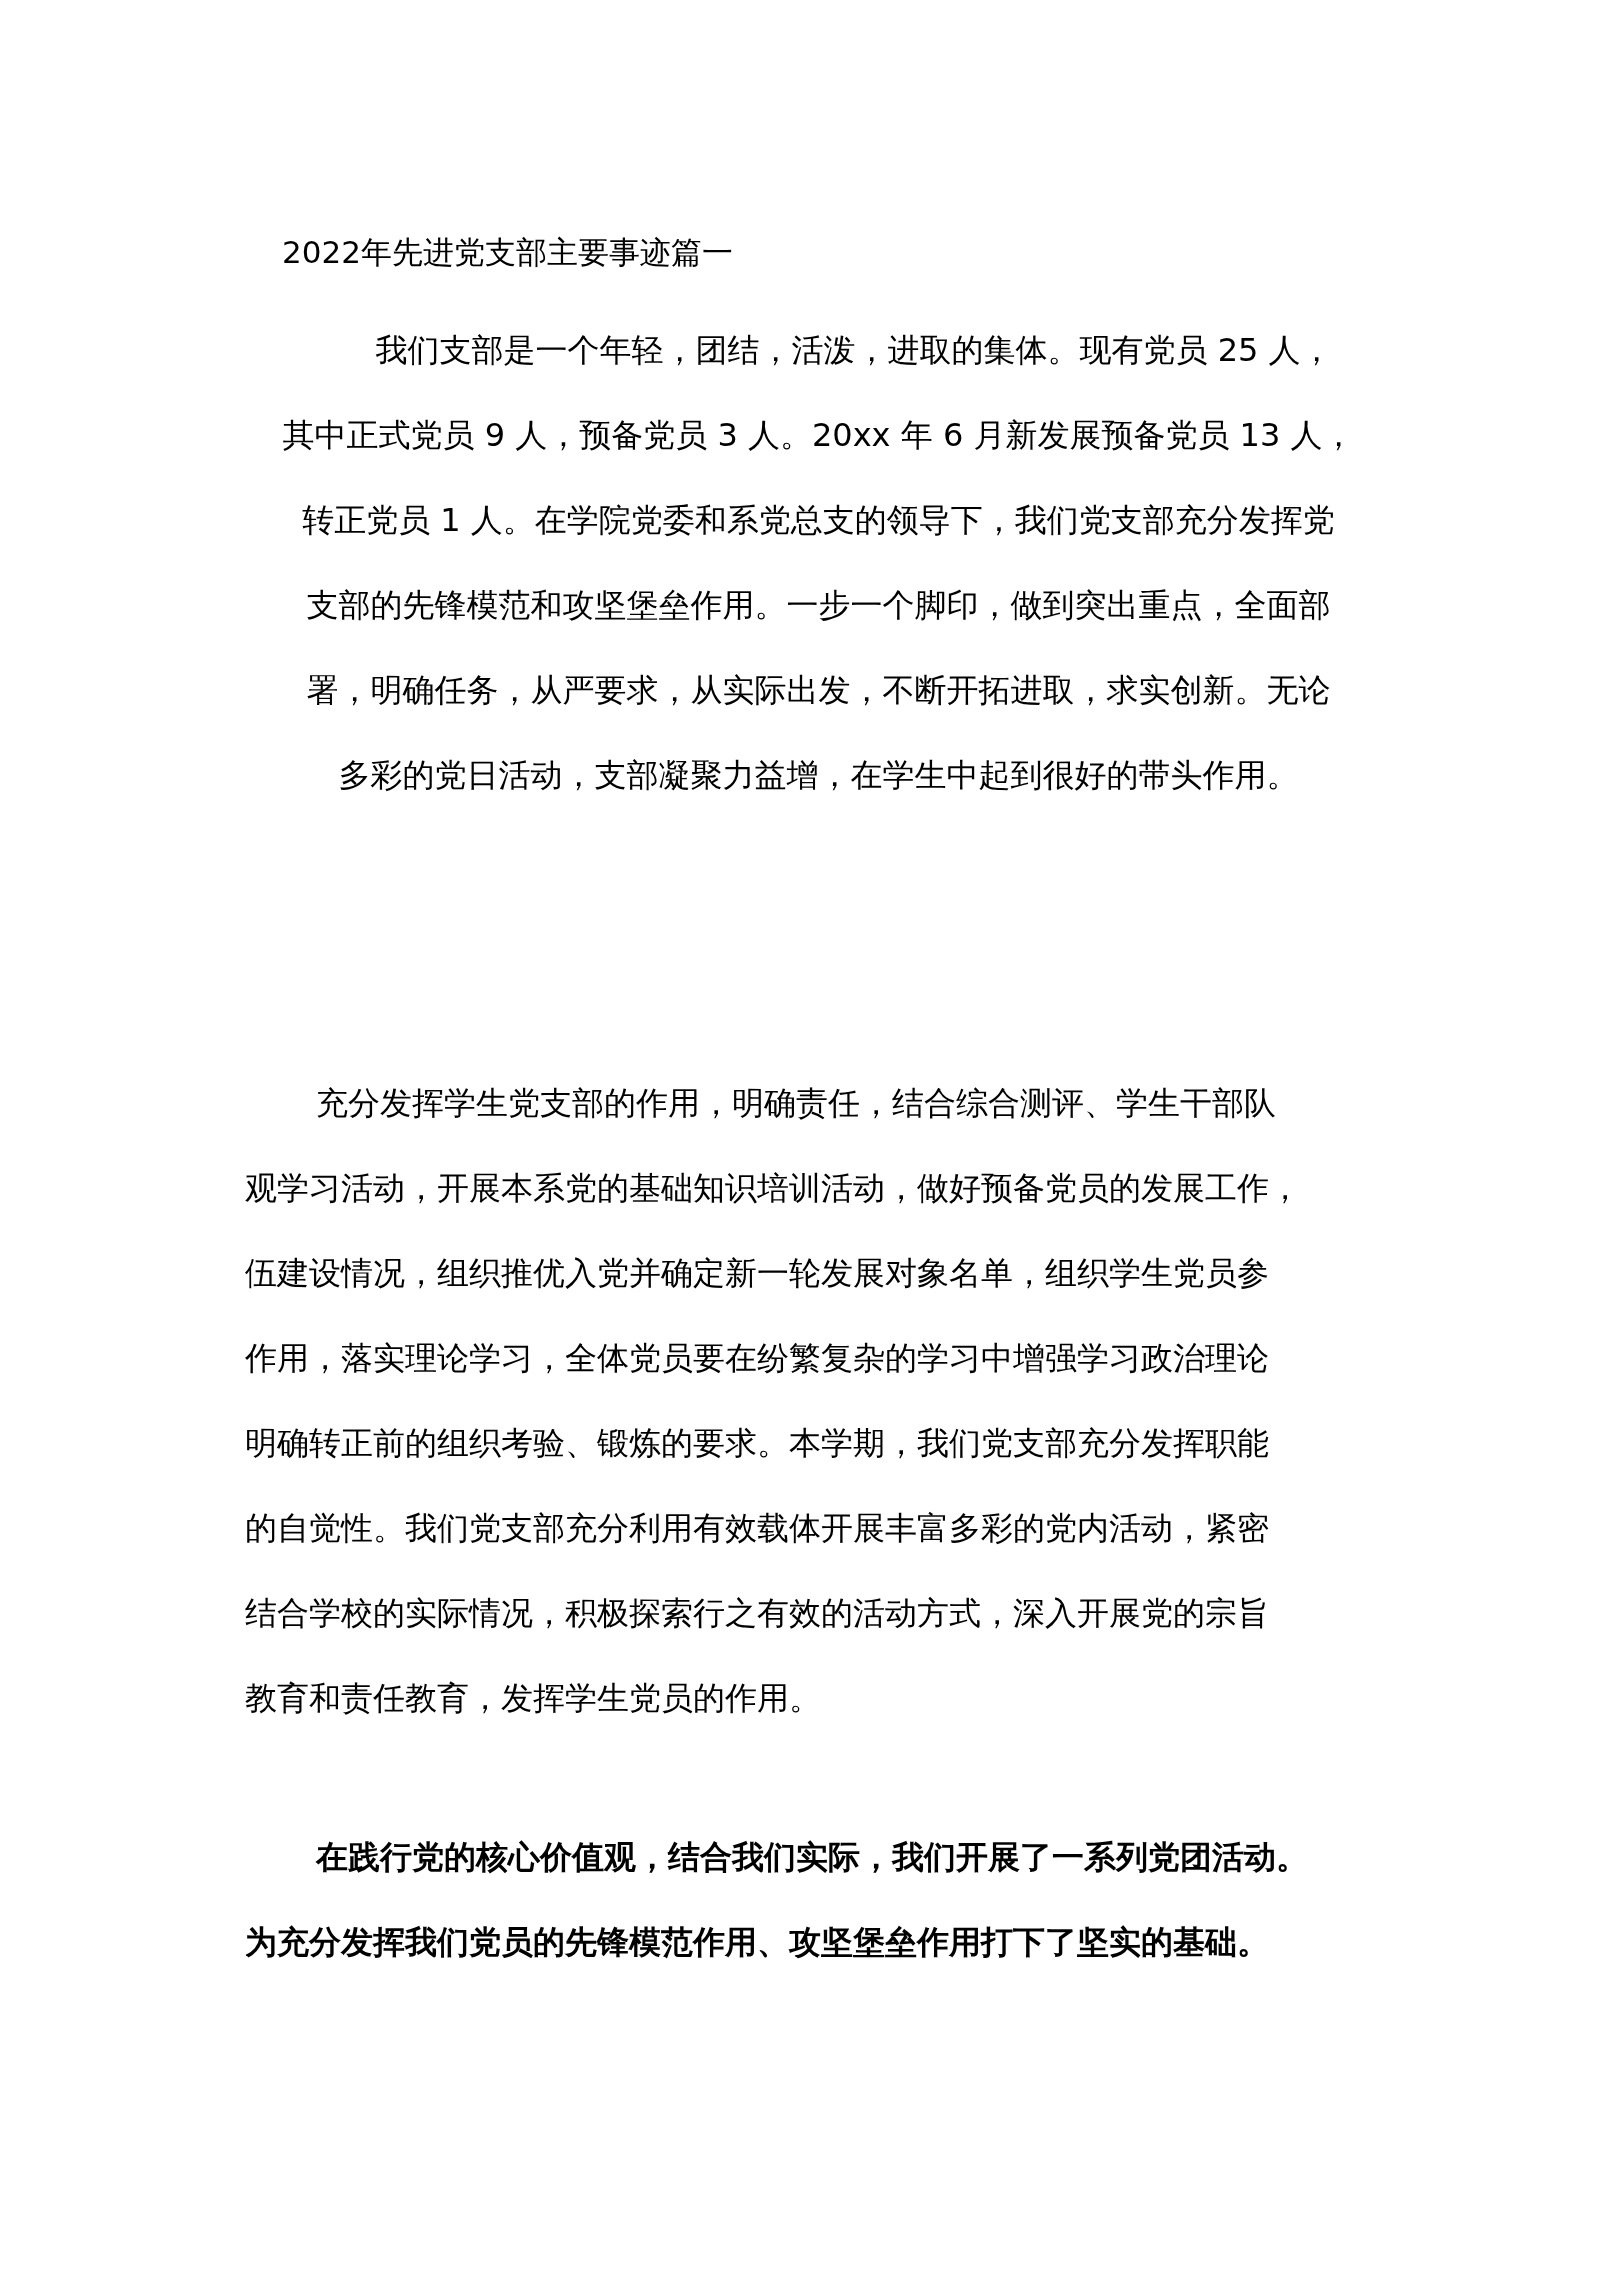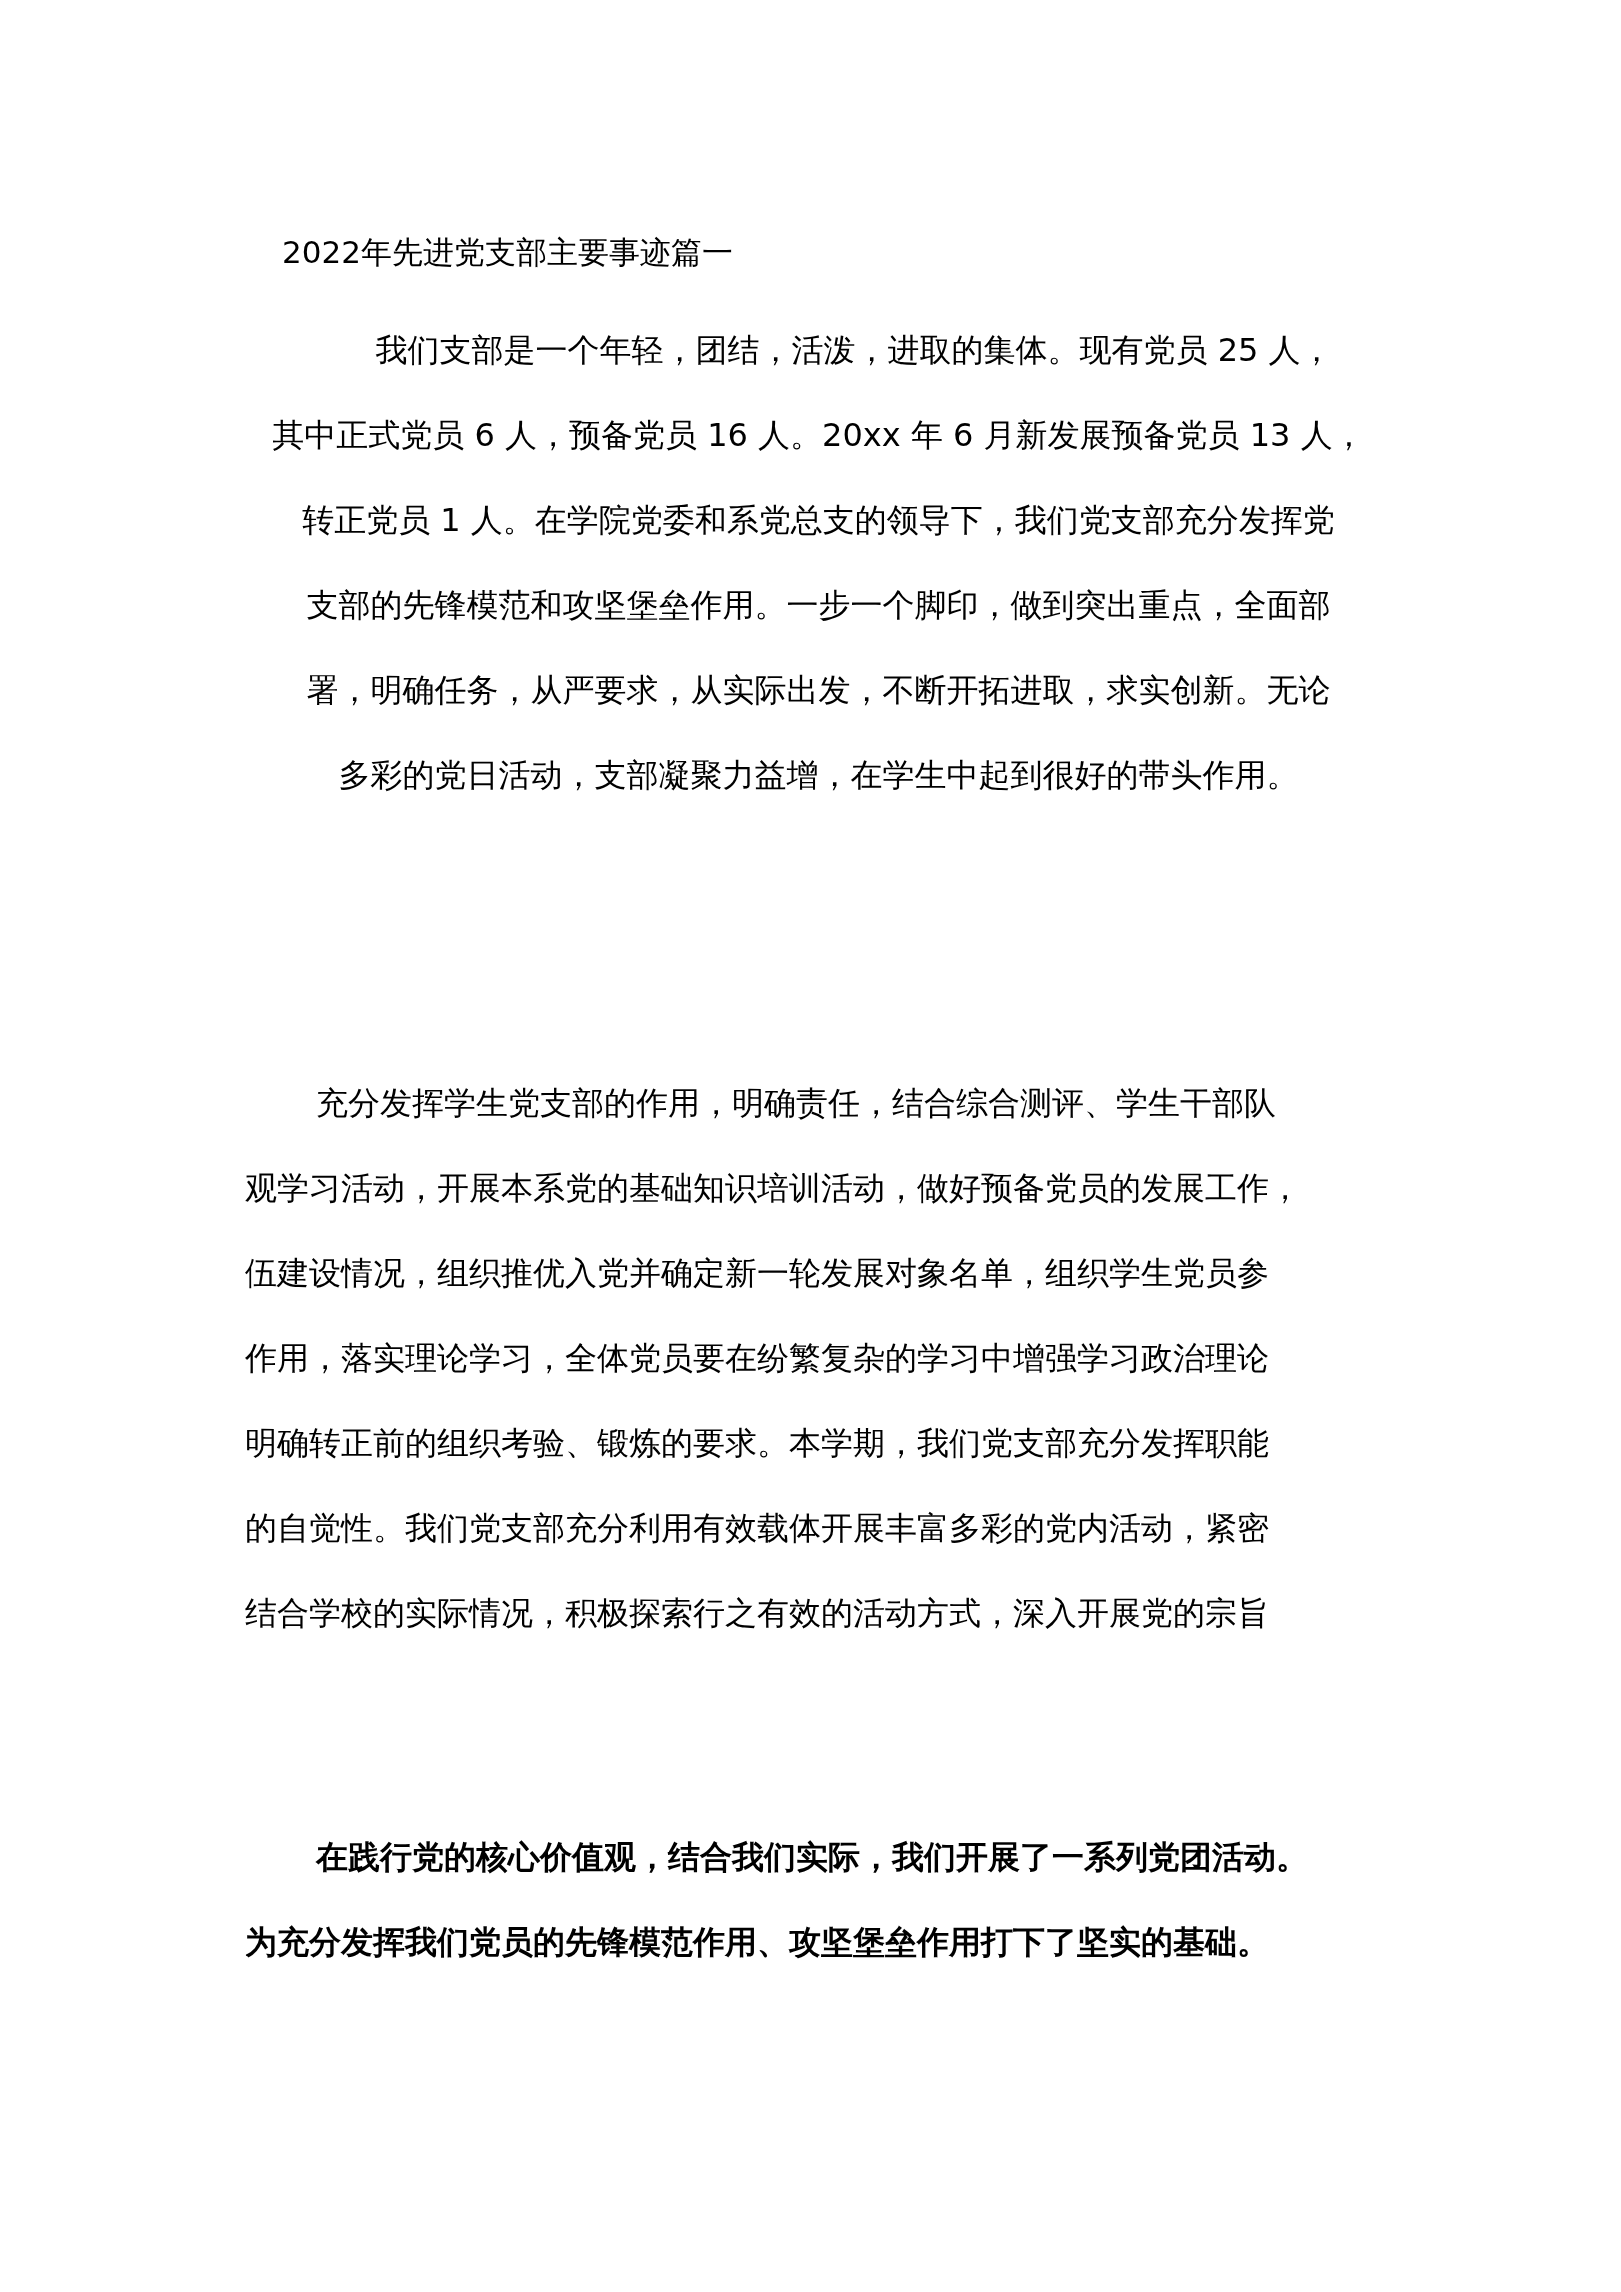--- a/index.html
+++ b/index.html
@@ -53,35 +53,36 @@
   </style>
 </head>
 <body>
 
 <div class="page">
 
   <div class="title">2022年先进党支部主要事迹篇一</div>
 
   <div class="para" id="p1">
     <span class="line indent">我们支部是一个年轻，团结，活泼，进取的集体。现有党员 25 人，</span>
-    <span class="line">其中正式党员 6 人，预备党员 16 人。20xx 年 6 月新发展预备党员 13 人，</span>
+    <span class="line">其中正式党员 9 人，预备党员 3 人。20xx 年 6 月新发展预备党员 13 人，</span>
     <span class="line">转正党员 1 人。在学院党委和系党总支的领导下，我们党支部充分发挥党</span>
     <span class="line">支部的先锋模范和攻坚堡垒作用。一步一个脚印，做到突出重点，全面部</span>
     <span class="line">署，明确任务，从严要求，从实际出发，不断开拓进取，求实创新。无论</span>
     <span class="line">多彩的党日活动，支部凝聚力益增，在学生中起到很好的带头作用。</span>
   </div>
 
   <div class="para" id="p2">
     <span class="line indent">充分发挥学生党支部的作用，明确责任，结合综合测评、学生干部队</span>
     <span class="line">观学习活动，开展本系党的基础知识培训活动，做好预备党员的发展工作，</span>
     <span class="line">伍建设情况，组织推优入党并确定新一轮发展对象名单，组织学生党员参</span>
     <span class="line">作用，落实理论学习，全体党员要在纷繁复杂的学习中增强学习政治理论</span>
     <span class="line">明确转正前的组织考验、锻炼的要求。本学期，我们党支部充分发挥职能</span>
     <span class="line">的自觉性。我们党支部充分利用有效载体开展丰富多彩的党内活动，紧密</span>
     <span class="line">结合学校的实际情况，积极探索行之有效的活动方式，深入开展党的宗旨</span>
+    <span class="line">教育和责任教育，发挥学生党员的作用。</span>
   </div>
 
   <div class="para" id="p3">
     <span class="line indent">在践行党的核心价值观，结合我们实际，我们开展了一系列党团活动。</span>
     <span class="line">为充分发挥我们党员的先锋模范作用、攻坚堡垒作用打下了坚实的基础。</span>
   </div>
 
 </div>
 
 

